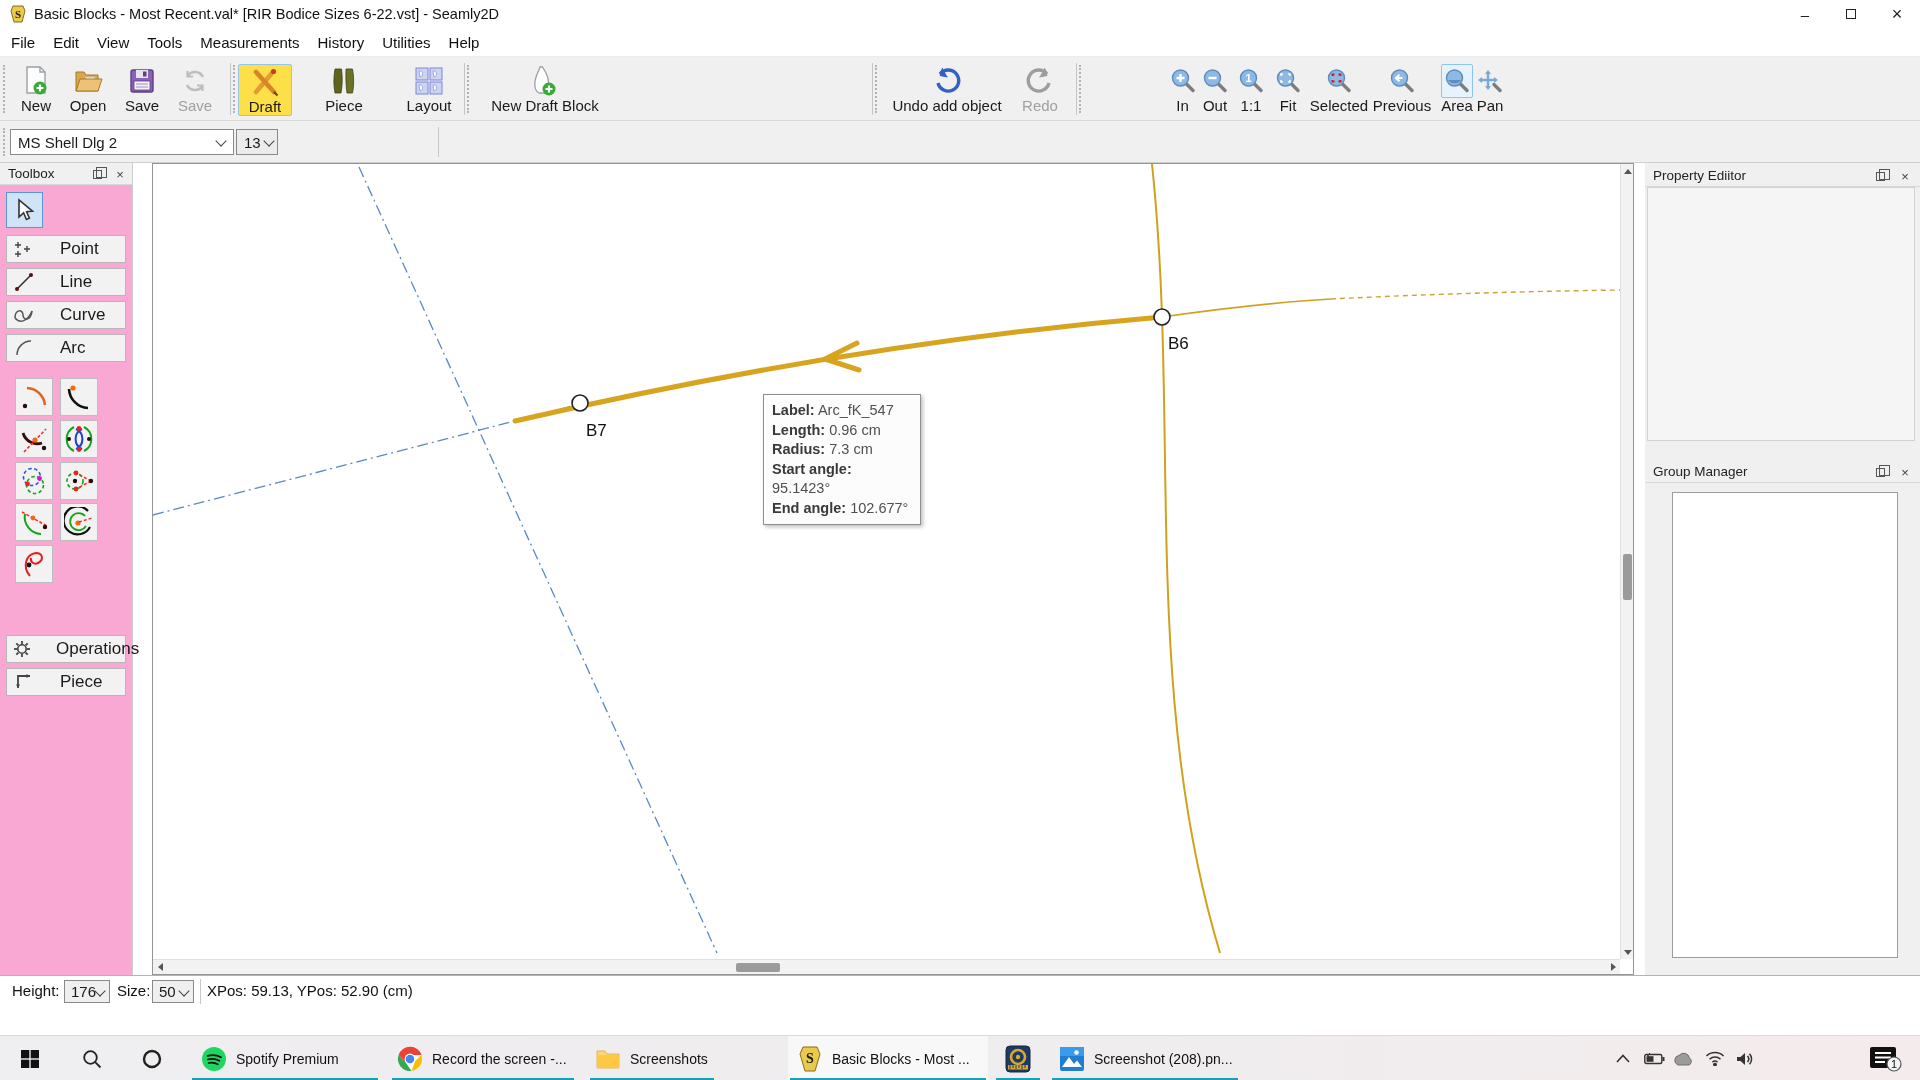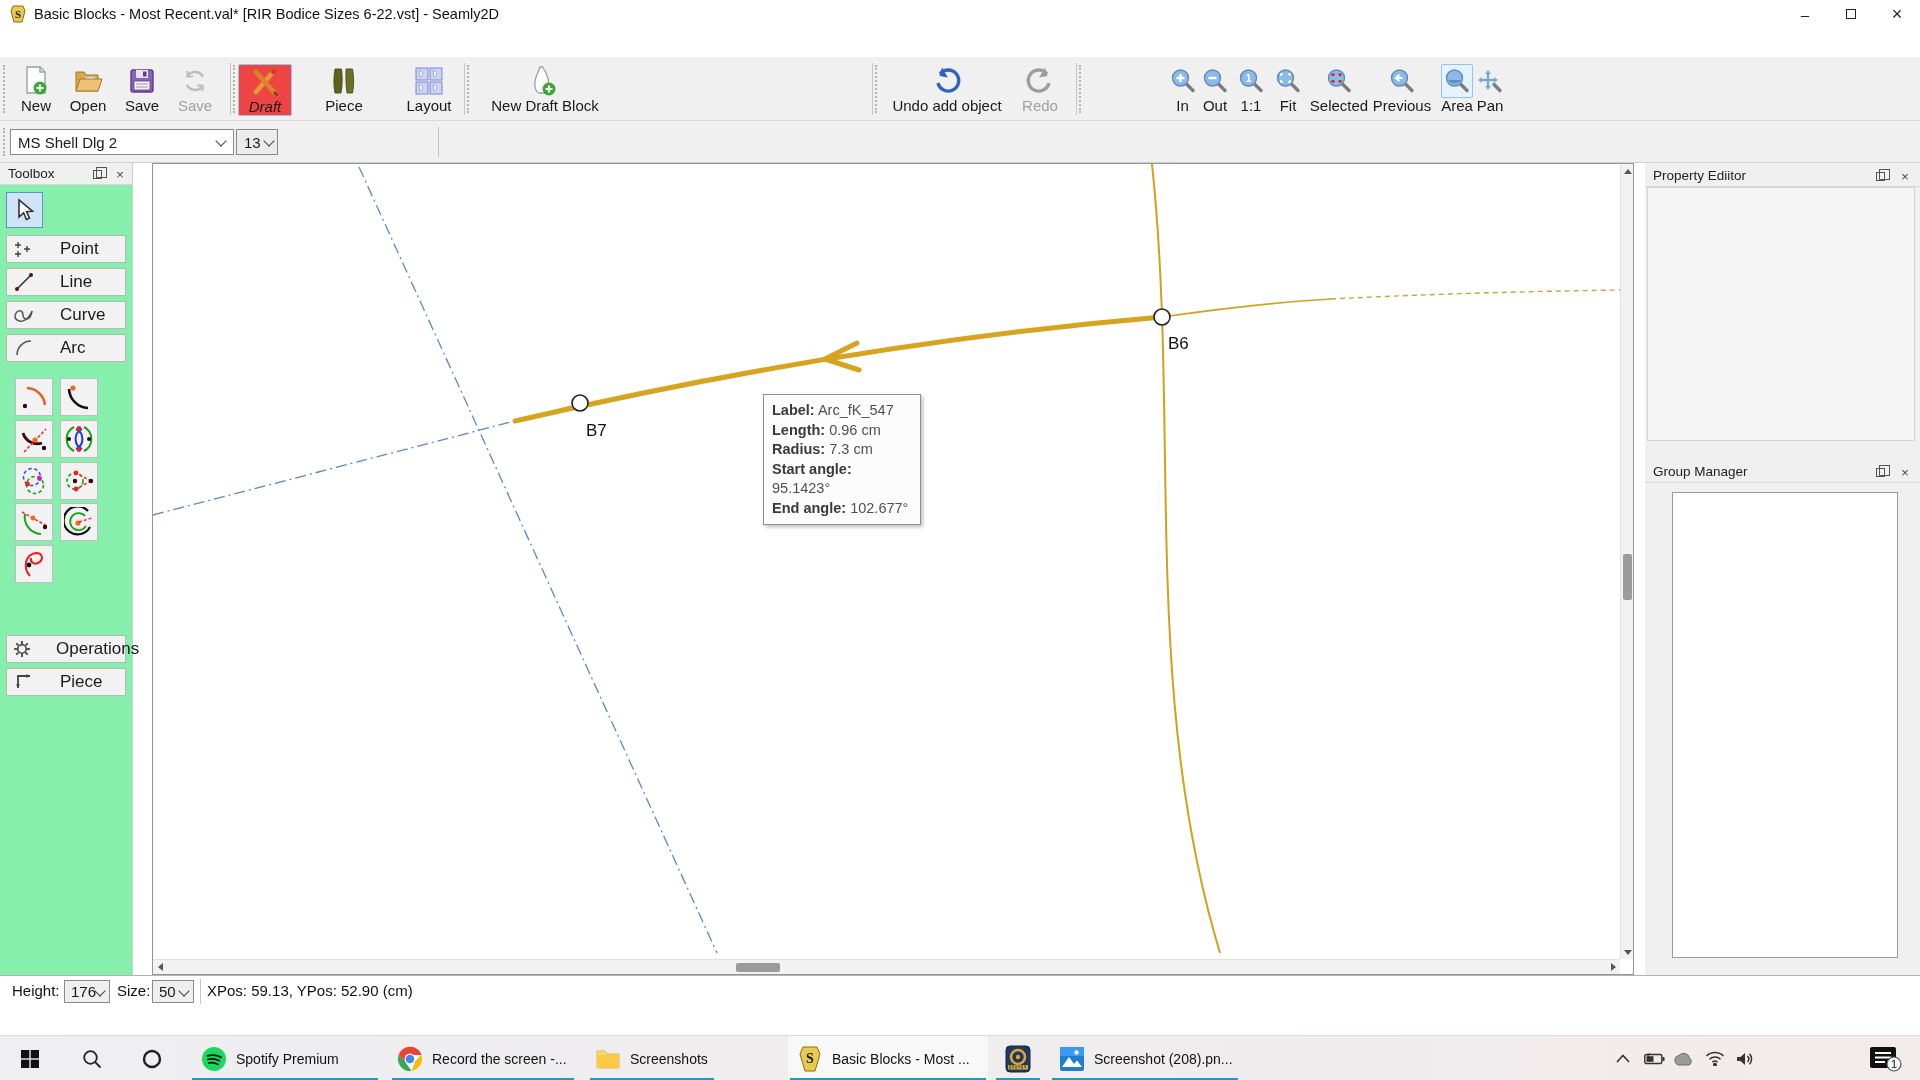--- a/index.html
+++ b/index.html
@@ -22,38 +22,38 @@
 
   
   .toolbar1 { left:0; top:57px; width:1920px; height:64px; background:#f0f0f0; border-bottom:1px solid #d9d9d9; }
   .toolbar2 { left:0; top:121px; width:1920px; height:42px; background:#f0f0f0; border-bottom:1px solid #cfcfcf;text-decoration:underline; }
   .grip { width:4px; border-left:2px dotted #b3b3b3; }
   .vsep { width:1px; background:#c6c6c6; }
   .tbtn { position:absolute; top:7px; height:52px; display:flex; flex-direction:column; align-items:center; }
   .tbtn .ic { height:34px; display:flex; align-items:center; justify-content:center; }
   .tbtn .lb { font-size:15px; line-height:16px; color:#1a1a1a; white-space:nowrap; }
   .tbtn.disabled .lb { color:#a0a0a0; }
-  .tbtn.active { background:#ef4444; border:1px solid #94c5ee; border-radius:2px;font-style:italic; }
+  .tbtn.active { background:#fde047; border:1px solid #94c5ee; border-radius:2px; }
   .combo { position:absolute; background:#fff; border:1px solid #8a8a8a; display:flex; align-items:center;
     font-size:15px; padding-left:7px; }
   .combo.gray { background:#ececec; }
   .chev { position:absolute; right:8px; width:8px; height:8px; border-right:1.6px solid #444;
     border-bottom:1.6px solid #444; transform:rotate(45deg); margin-top:-2px; }
   .spinbox { position:absolute; background:#fff; border:1px solid #8a8a8a; font-size:15px;
     display:flex; align-items:center; padding-left:6px; }
   .spin-arrows { position:absolute; display:flex; flex-direction:column; border:1px solid #8a8a8a; background:#f2f2f2; }
   .spin-arrows div { width:13px; height:11px; display:flex; align-items:center; justify-content:center; }
   .tri-up { width:0;height:0;border-left:4px solid transparent;border-right:4px solid transparent;border-bottom:5px solid #333; }
   .tri-down { width:0;height:0;border-left:4px solid transparent;border-right:4px solid transparent;border-top:5px solid #333; }
   .tool-label-static { position:absolute; font-size:15px; color:#111; }
   .icbtn { position:absolute; top:129px; height:28px; display:flex; align-items:center; justify-content:center; }
   .area-frame { background:#e7f3fc; border:1px solid #8cc5ee; border-radius:2px; }
 
   
-  .dock-left { left:0; top:163px; width:133px; height:812px; background:#86efac; border-right:1px solid #cccccc; }
+  .dock-left { left:0; top:163px; width:133px; height:812px; background:#f9a8d4; border-right:1px solid #cccccc; }
   .dock-header { position:absolute; left:0; width:100%; height:22px; font-size:13.5px; color:#222;
     display:flex; align-items:center; padding-left:8px; border-bottom:1px solid #d8d8d8; background:#f0f0f0; }
   .dock-float, .dock-close { position:absolute; top:4px; width:14px; height:14px; display:flex;
     align-items:center; justify-content:center; color:#444; font-size:13px; }
   .float-glyph { position:relative; width:9px; height:9px; border:1px solid #555; background:#f0f0f0; }
   .float-glyph:before { content:""; position:absolute; left:2px; top:-4px; width:9px; height:9px; border:1px solid #555; }
   .cat-btn { position:absolute; left:6px; width:120px; height:28px; background:#f2f2f2; border:1px solid #b7b7b7;
     display:flex; align-items:center; font-size:17px; color:#1a1a1a; padding-left:5px;gap:21px; }
   .cat-btn .ci { width:24px; display:flex; justify-content:center; margin-right:3px; }
   .grid-btn { position:absolute; width:38px; height:38px; background:#f2f2f2; border:1px solid #bdbdbd;
@@ -108,20 +108,30 @@
       <text x="9" y="13" font-size="11" font-weight="bold" text-anchor="middle" fill="#222" font-family="Liberation Serif,serif">S</text>
     </svg>
     <div class="abs title-text">Basic Blocks - Most Recent.val* [RIR Bodice Sizes 6-22.vst] - Seamly2D</div>
     <div class="abs win-btn" style="left:1782px">–</div>
     <div class="abs win-btn" style="left:1828px">
         <div class="max-box"></div>
       </div>
     <div class="abs win-btn" style="left:1874px;font-size:18px">×</div>
   </div>
 
+  <div class="abs menubar">
+    <div class="menu-item">File</div>
+    <div class="menu-item">Edit</div>
+    <div class="menu-item">View</div>
+    <div class="menu-item">Tools</div>
+    <div class="menu-item">Measurements</div>
+    <div class="menu-item">History</div>
+    <div class="menu-item">Utilities</div>
+    <div class="menu-item">Help</div>
+  </div>
 
   <div class="abs toolbar1">
     <div class="abs grip" style="left:3px;top:8px;height:48px"></div>
 
     <div class="tbtn" style="left:11px;width:50px">
       <div class="ic">
         <svg width="26" height="30" viewBox="0 0 26 30">
             <path d="M4 1 L17 1 L22 6 L22 27 L4 27 Z" fill="#fdfdfd" stroke="#9aa0a6" stroke-width="1.4"></path>
             <path d="M17 1 L17 6 L22 6" fill="none" stroke="#9aa0a6" stroke-width="1.4"></path>
             <circle cx="17" cy="22" r="6.5" fill="#39a935"></circle>

